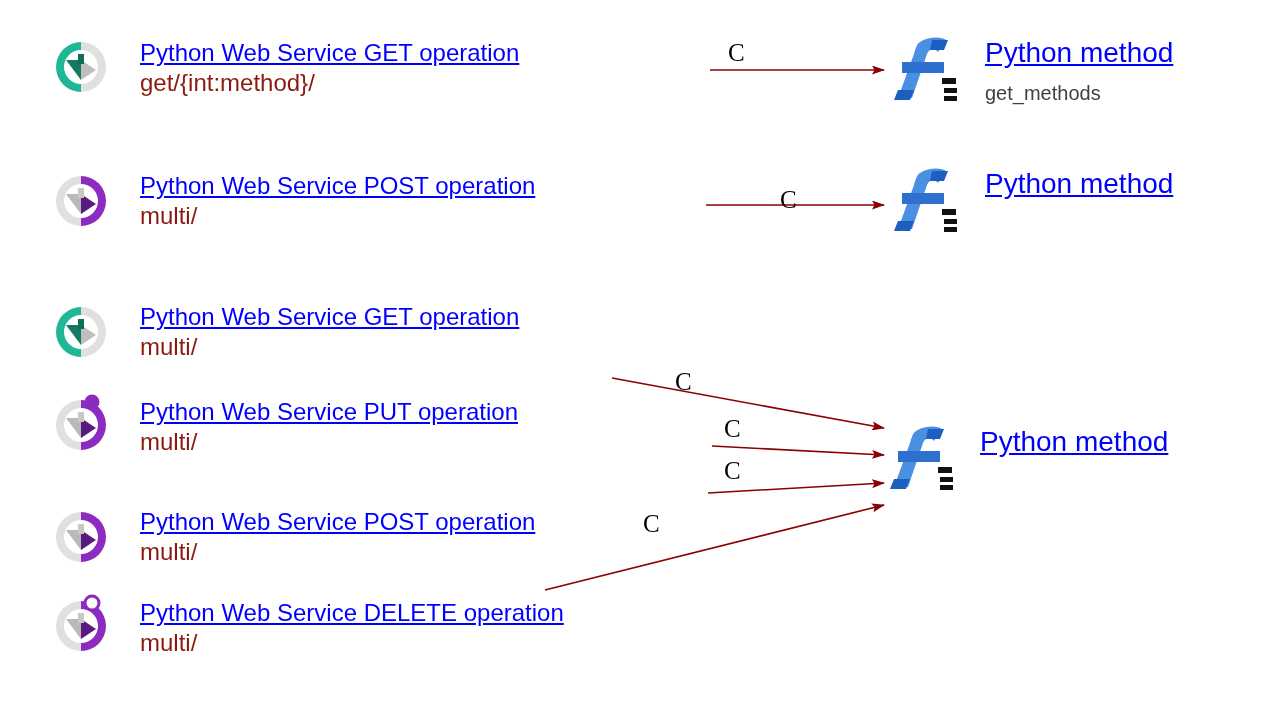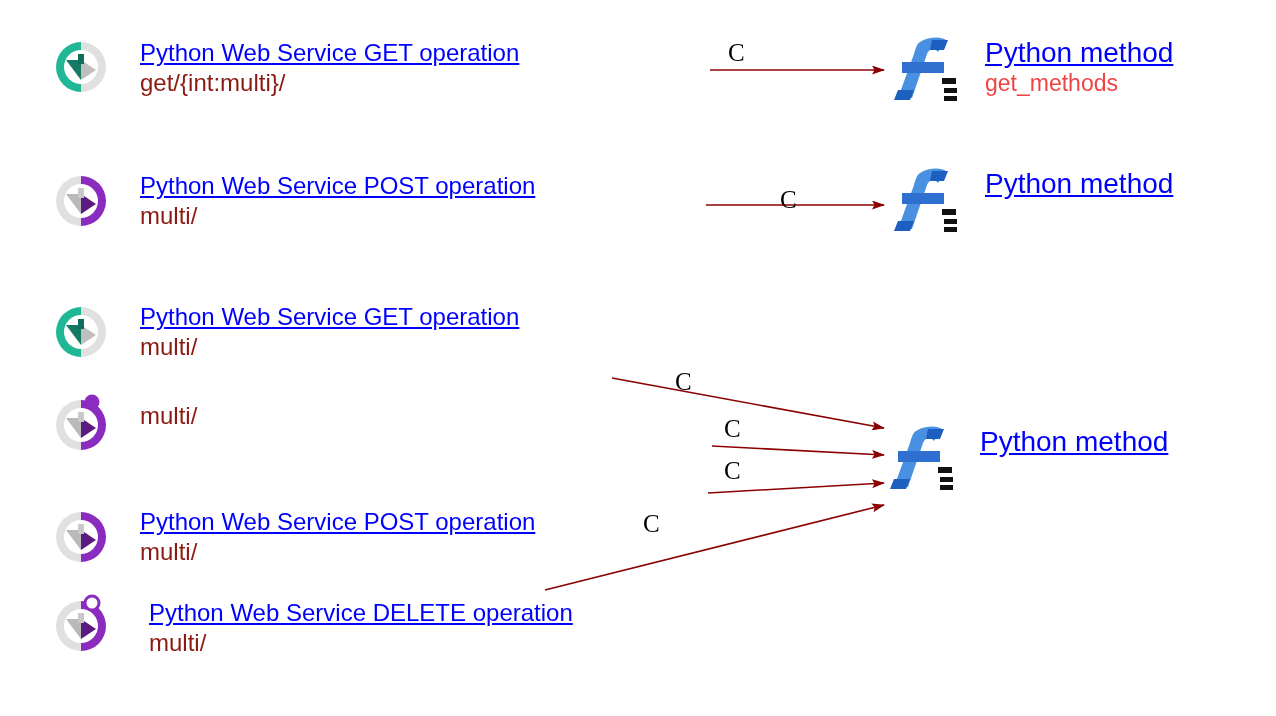--- a/index.html
+++ b/index.html
@@ -7,22 +7,22 @@
        font-family:"Liberation Sans","DejaVu Sans",sans-serif;}
   #stage{position:absolute;left:0;top:0;width:1164px;height:716px;}
   .op-icon{position:absolute;width:66px;height:66px;}
   .labels{position:absolute;}
   .link{color:#0000ff;text-decoration:underline;font-size:24px;line-height:26px;
         white-space:nowrap;display:block;}
   .sub{color:#8b1a10;font-size:24px;line-height:28px;white-space:nowrap;display:block;
        margin-top:3px;}
   .m-link{color:#0000ff;text-decoration:underline;font-size:28px;line-height:26px;
           white-space:nowrap;display:block;}
-  .m-sub{color:#ef4444;font-size:23px;line-height:28px;white-space:nowrap;display:block;
-         margin-top:3px;}
+  .m-sub{color:#404040;font-size:20px;line-height:28px;white-space:nowrap;display:block;
+         margin-top:13px;}
 
   .mi{position:absolute;width:78px;height:74px;}
   .edge-label{position:absolute;color:#000000;font-size:25px;line-height:25px;
               font-family:"Liberation Serif","DejaVu Serif",serif;}
   svg.arrows{position:absolute;left:0;top:0;width:1276px;height:716px;
              pointer-events:none;overflow:visible;}
 </style>
 </head>
 <body>
 
@@ -47,21 +47,21 @@
   <div id="operations">
       <div class="op-icon" style="left: 48px; top: 34px;"><svg viewBox="0 0 66 66" width="66" height="66">
           <path d="M33,8 A25,25 0 0,0 33,58 L33,50 A17,17 0 0,1 33,16 Z" fill="#1FB795"></path>
           <path d="M33,8 A25,25 0 0,1 33,58 L33,50 A17,17 0 0,0 33,16 Z" fill="#E0E0E0"></path>
           <path d="M18,26 L33,26 L33,46 Z" fill="#157a63"></path>
           <path d="M33,26 L48,36 L33,46 Z" fill="#bfbfbf"></path>
           <rect x="30" y="20" width="6" height="10" fill="#0f6e59"></rect>
         </svg></div>
       <div class="labels" style="left: 140px; top: 40px;">
         <a class="link" href="#">Python Web Service GET operation</a>
-        <span class="sub">get/{int:multi}/</span>
+        <span class="sub">get/{int:method}/</span>
       </div>
       <div class="op-icon" style="left: 48px; top: 168px;"><svg viewBox="0 0 66 66" width="66" height="66">
           <path d="M33,8 A25,25 0 0,0 33,58 L33,50 A17,17 0 0,1 33,16 Z" fill="#E0E0E0"></path>
           <path d="M33,8 A25,25 0 0,1 33,58 L33,50 A17,17 0 0,0 33,16 Z" fill="#8B2BBF"></path>
           <path d="M18,26 L33,26 L33,46 Z" fill="#b9b9b9"></path>
           <path d="M33,26 L48,36 L33,46 Z" fill="#5b1a80"></path>
           <rect x="30" y="20" width="6" height="10" fill="#c9c9c9"></rect>
         </svg></div>
       <div class="labels" style="left: 140px; top: 173px;">
         <a class="link" href="#">Python Web Service POST operation</a>
@@ -80,20 +80,21 @@
       </div>
       <div class="op-icon" style="left: 48px; top: 392px;"><svg viewBox="0 0 66 66" width="66" height="66">
           <path d="M33,8 A25,25 0 0,0 33,58 L33,50 A17,17 0 0,1 33,16 Z" fill="#E0E0E0"></path>
           <path d="M33,8 A25,25 0 0,1 33,58 L33,50 A17,17 0 0,0 33,16 Z" fill="#8B2BBF"></path>
           <path d="M18,26 L33,26 L33,46 Z" fill="#b9b9b9"></path>
           <path d="M33,26 L48,36 L33,46 Z" fill="#5b1a80"></path>
           <rect x="30" y="20" width="6" height="10" fill="#c9c9c9"></rect>
           <circle cx="44" cy="10" r="7.5" fill="#8B2BBF"></circle>
         </svg></div>
       <div class="labels" style="left: 140px; top: 399px;">
+        <a class="link" href="#">Python Web Service PUT operation</a>
         <span class="sub">multi/</span>
       </div>
       <div class="op-icon" style="left: 48px; top: 504px;"><svg viewBox="0 0 66 66" width="66" height="66">
           <path d="M33,8 A25,25 0 0,0 33,58 L33,50 A17,17 0 0,1 33,16 Z" fill="#E0E0E0"></path>
           <path d="M33,8 A25,25 0 0,1 33,58 L33,50 A17,17 0 0,0 33,16 Z" fill="#8B2BBF"></path>
           <path d="M18,26 L33,26 L33,46 Z" fill="#b9b9b9"></path>
           <path d="M33,26 L48,36 L33,46 Z" fill="#5b1a80"></path>
           <rect x="30" y="20" width="6" height="10" fill="#c9c9c9"></rect>
         </svg></div>
       <div class="labels" style="left: 140px; top: 509px;">
@@ -101,21 +102,21 @@
         <span class="sub">multi/</span>
       </div>
       <div class="op-icon" style="left: 48px; top: 593px;"><svg viewBox="0 0 66 66" width="66" height="66">
           <path d="M33,8 A25,25 0 0,0 33,58 L33,50 A17,17 0 0,1 33,16 Z" fill="#E0E0E0"></path>
           <path d="M33,8 A25,25 0 0,1 33,58 L33,50 A17,17 0 0,0 33,16 Z" fill="#8B2BBF"></path>
           <path d="M18,26 L33,26 L33,46 Z" fill="#b9b9b9"></path>
           <path d="M33,26 L48,36 L33,46 Z" fill="#5b1a80"></path>
           <rect x="30" y="20" width="6" height="10" fill="#c9c9c9"></rect>
           <circle cx="44" cy="10" r="7" fill="#ffffff" stroke="#8B2BBF" stroke-width="3"></circle>
         </svg></div>
-      <div class="labels" style="left: 140px; top: 600px; margin-left: 9px;">
+      <div class="labels" style="left: 140px; top: 600px;">
         <a class="link" href="#">Python Web Service DELETE operation</a>
         <span class="sub">multi/</span>
       </div>
     </div>
 
   <div id="methods">
       <div class="mi" style="left: 884px; top: 34px;"><svg viewBox="0 0 78 74" width="78" height="74">
           <path d="M36,8 C46,2 58,3 62,6 L54,18 C51,14 45,14 43,20 L28,64 L14,64 L30,20 C32,13 33,10 36,8 Z" fill="#4a90e2"></path>
           <path d="M48,6 L64,6 L60,16 L46,16 Z" fill="#1d5fbf"></path>
           <path d="M14,56 L30,56 L26,66 L10,66 Z" fill="#1d5fbf"></path>

